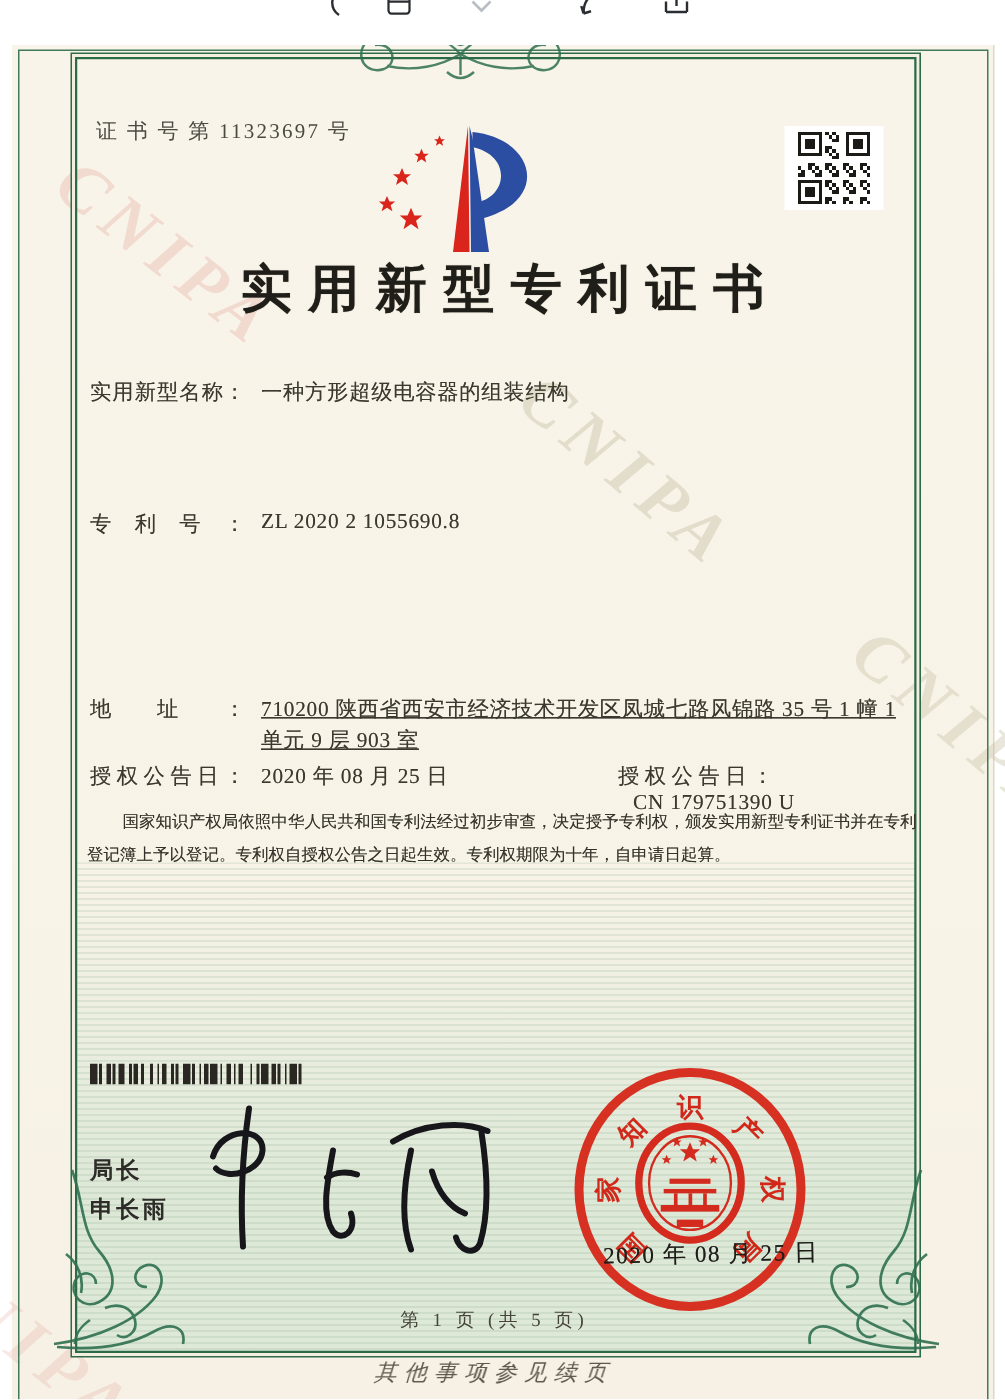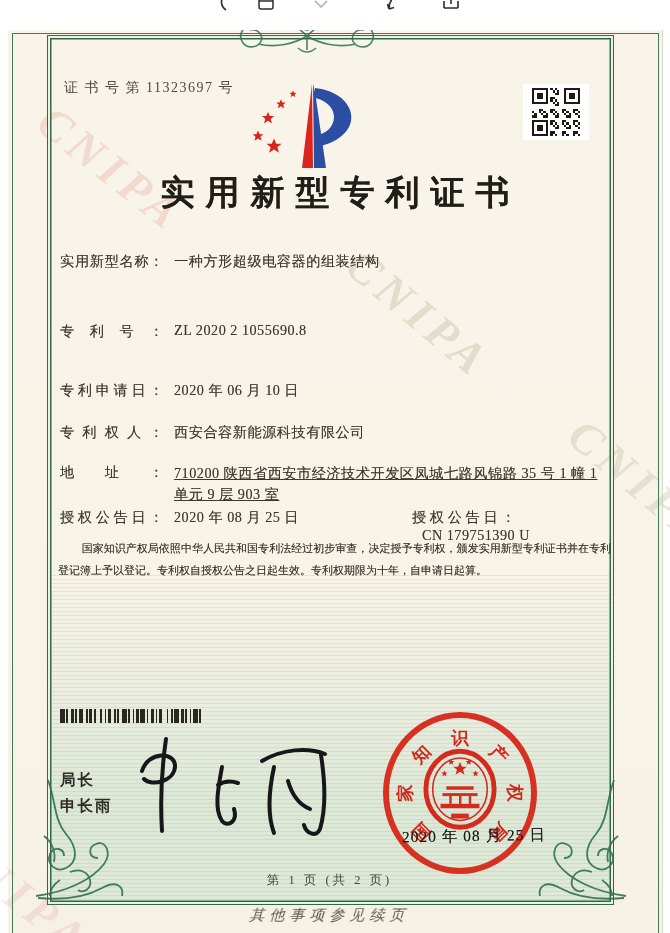--- a/index.html
+++ b/index.html
@@ -290,28 +290,22 @@
           <rect x="20" y="20" width="1" height="1"></rect>
         </g>
     </svg>
   </div>
 
   <div class="title">实用新型专利证书</div>
 
   <div class="frow" style="top:252px">
     <span class="flabel">实用新型名称：</span><span class="fvalue">一种方形超级电容器的组装结构</span>
   </div>
-  <div class="frow" style="top:322px">
+  <div class="frow" style="top:340px">
     <span class="flabel">专利号：</span><span class="fvalue">ZL 2020 2 1055690.8</span>
-  </div>
-  <div class="frow" style="top:381px">
-    <span class="flabel">专利申请日：</span><span class="fvalue">2020 年 06 月 10 日</span>
-  </div>
-  <div class="frow" style="top:423px">
-    <span class="flabel">专利权人：</span><span class="fvalue">西安合容新能源科技有限公司</span>
   </div>
   <div class="frow addr" style="top:463px">
     <span class="flabel">地址：</span>
     <span class="fvalue">710200 陕西省西安市经济技术开发区凤城七路风锦路 35 号 1 幢 1 单元 9 层 903 室</span>
   </div>
   <div class="frow" style="top:508px">
     <span class="flabel">授权公告日：</span><span class="fvalue">2020 年 08 月 25 日</span>
     <span class="fgroup2">
       <span class="flabel">授权公告日：</span><span class="fvalue">CN 179751390 U</span>
     </span>
@@ -431,16 +425,16 @@
           <rect x="29" y="50" width="2.5" height="8"></rect>
           <rect x="39" y="50" width="2.5" height="8"></rect>
           <rect x="49" y="50" width="2.5" height="8"></rect>
           <rect x="31" y="68" width="18" height="5"></rect>
         </g>
       </svg>
     </div>
   </div>
   <div class="seal-date">2020 年 08 月 25 日</div>
 
-  <div class="page-no">第 1 页 (共 2 页)</div>
+  <div class="page-no">第 1 页 (共 5 页)</div>
   <div class="cont-note">其他事项参见续页</div>
 
 </div>
 
 </body></html>

